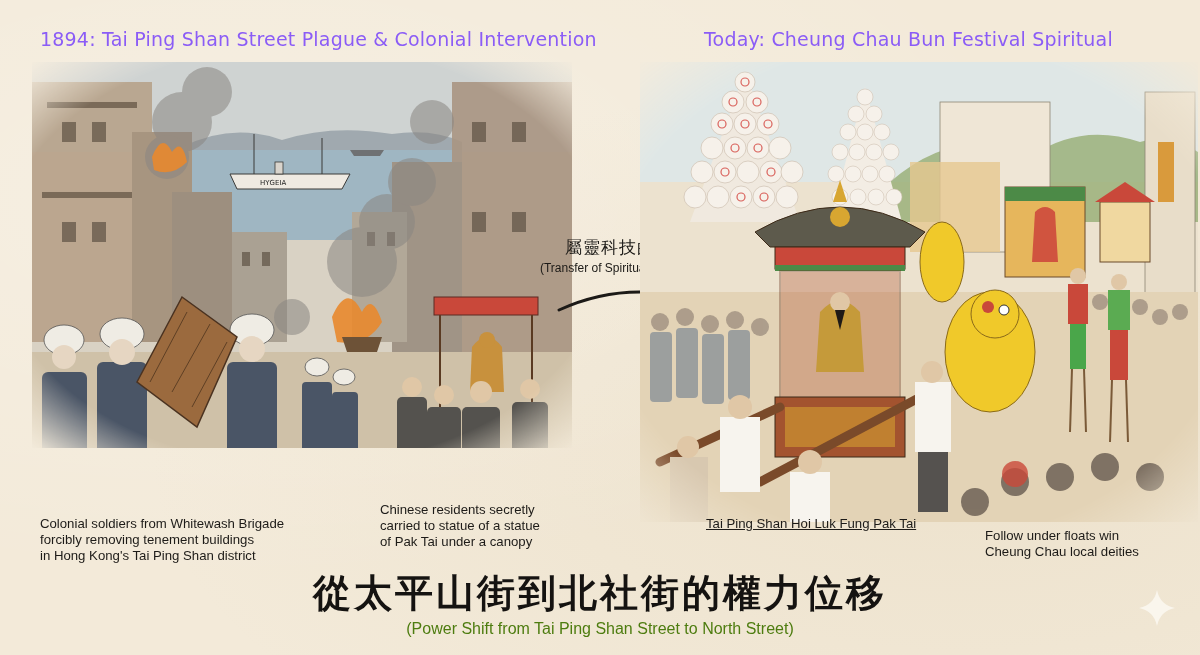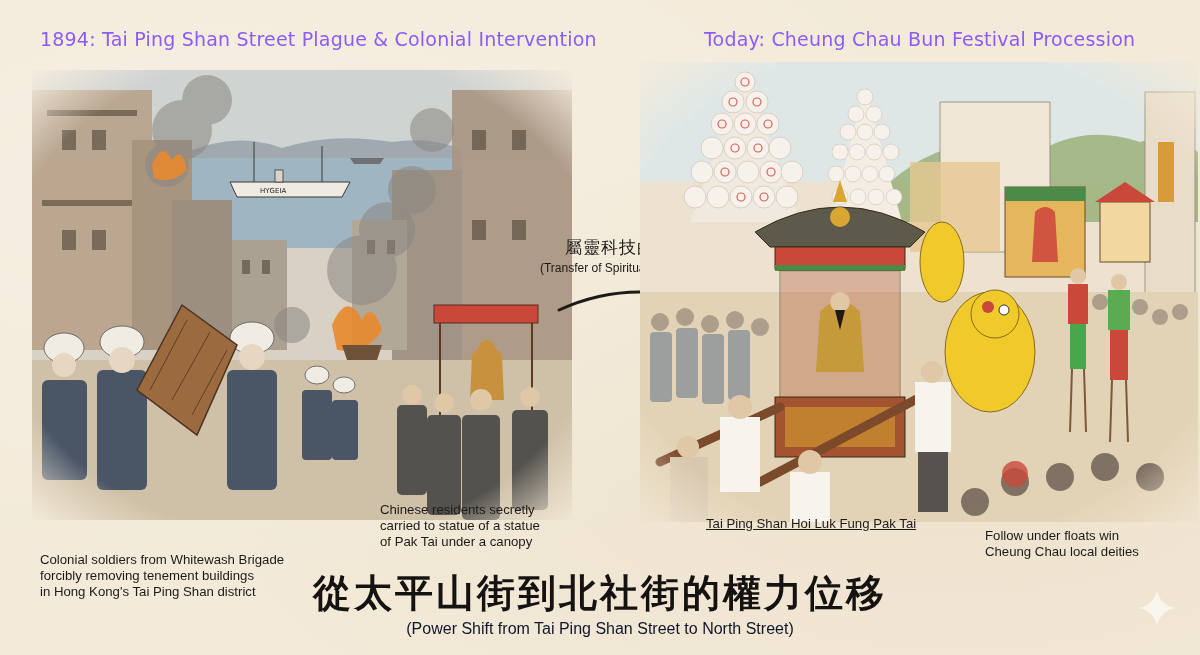--- a/index.html
+++ b/index.html
@@ -5,46 +5,46 @@
   html,body{margin:0;padding:0;}
   body{width:1200px;height:655px;overflow:hidden;background:#f3ead9;position:relative;font-family:"DejaVu Sans",sans-serif;color:#1c1a17;}
   .paper{position:absolute;inset:0;background:
     radial-gradient(ellipse at 20% 30%, rgba(255,255,255,0.25), transparent 60%),
     radial-gradient(ellipse at 80% 70%, rgba(210,190,150,0.18), transparent 60%),
     #f3ead9;}
   .panel-title{position:absolute;top:28px;font-family:"DejaVu Sans",sans-serif;font-size:19px;letter-spacing:0.2px;color:#8b5cf6;white-space:nowrap;}
   #title-left{left:40px;}
   #title-right{left:704px;}
   .scene{position:absolute;overflow:hidden;}
-  #scene-left{left:32px;top:70px;width:540px;height:450px;
+  #scene-left{left:32px;top:62px;width:540px;height:386px;
     -webkit-mask-image:radial-gradient(ellipse 72% 70% at 50% 50%, #000 78%, transparent 100%);
             mask-image:radial-gradient(ellipse 72% 70% at 50% 50%, #000 78%, transparent 100%);}
   #scene-right{left:640px;top:62px;width:558px;height:460px;
     -webkit-mask-image:radial-gradient(ellipse 72% 70% at 50% 50%, #000 78%, transparent 100%);
             mask-image:radial-gradient(ellipse 72% 70% at 50% 50%, #000 78%, transparent 100%);}
   .caption{position:absolute;text-align:left;font-family:"Liberation Sans",sans-serif;font-size:13.2px;line-height:16px;color:#1d1b18;}
   #cap-left{left:40px;top:516px;width:260px;}
   #cap-mid{left:380px;top:502px;width:200px;}
   #cap-right1{left:706px;top:516px;width:260px;text-decoration:underline;}
   #cap-right2{left:985px;top:528px;width:180px;}
   #transfer{position:absolute;left:528px;top:236px;width:200px;text-align:center;}
   #transfer-zh{font-family:"DejaVu Serif",serif;font-size:17px;letter-spacing:1px;color:#1c1a17;}
   #transfer-en{font-family:"Liberation Sans",sans-serif;font-size:12px;margin-top:2px;}
   #arrow{position:absolute;left:555px;top:284px;}
   #main-zh{position:absolute;left:0;right:0;top:568px;text-align:center;font-family:"DejaVu Serif",serif;font-size:38px;font-weight:bold;letter-spacing:3px;color:#151311;}
-  #main-en{position:absolute;left:0;right:0;top:620px;text-align:center;font-family:"Liberation Sans",sans-serif;font-size:16px;color:#0f172a;}
+  #main-en{position:absolute;left:0;right:0;top:620px;text-align:center;font-family:"Liberation Sans",sans-serif;font-size:16px;color:#4d7c0f;}
   #sparkle{position:absolute;left:1137px;top:588px;}
 </style>
 </head>
 <body>
 
 <div class="paper"></div>
 
 <div class="panel-title" id="title-left">1894: Tai Ping Shan Street Plague &amp; Colonial Intervention</div>
-<div class="panel-title" id="title-right">Today: Cheung Chau Bun Festival Procession</div>
+<div class="panel-title" id="title-right">Today: Cheung Chau Bun Festival Spiritual</div>
 
 <div class="scene" id="scene-left">
   <svg width="540" height="450" viewBox="0 0 540 450">
     <rect width="540" height="450" fill="#d9d2c4"></rect>
     <rect y="0" width="540" height="90" fill="#cfd3d2"></rect>
 
     <path d="M150 85 Q200 60 250 78 Q300 62 360 72 Q400 66 430 80 L430 100 L150 100Z" fill="#8b97a0" opacity="0.7"></path>
 
     <rect x="140" y="88" width="290" height="90" fill="#9fb6c2"></rect>
 
@@ -318,21 +318,21 @@
       <circle cx="335" cy="440" r="14"></circle>
         <circle cx="375" cy="420" r="14"></circle>
       <circle cx="420" cy="415" r="14"></circle>
         <circle cx="465" cy="405" r="14"></circle>
         <circle cx="510" cy="415" r="14"></circle>
     </g>
     <circle cx="375" cy="412" r="13" fill="#c9483a" opacity="0.8"></circle>
   </svg>
 </div>
 
-<div class="caption" id="cap-left" style="white-space:pre-line;margin-top:36px;">Colonial soldiers from Whitewash Brigade
+<div class="caption" id="cap-left" style="white-space:pre-line;">Colonial soldiers from Whitewash Brigade
 forcibly removing tenement buildings
 in Hong Kong's Tai Ping Shan district</div>
 <div class="caption" id="cap-mid" style="white-space:pre-line;">Chinese residents secretly
 carried to statue of a statue
 of Pak Tai under a canopy</div>
 <div class="caption" id="cap-right1">Tai Ping Shan Hoi Luk Fung Pak Tai</div>
 <div class="caption" id="cap-right2" style="white-space:pre-line;">Follow under floats win
 Cheung Chau local deities</div>
 
 <div id="main-zh">從太平山街到北社街的權力位移</div>

